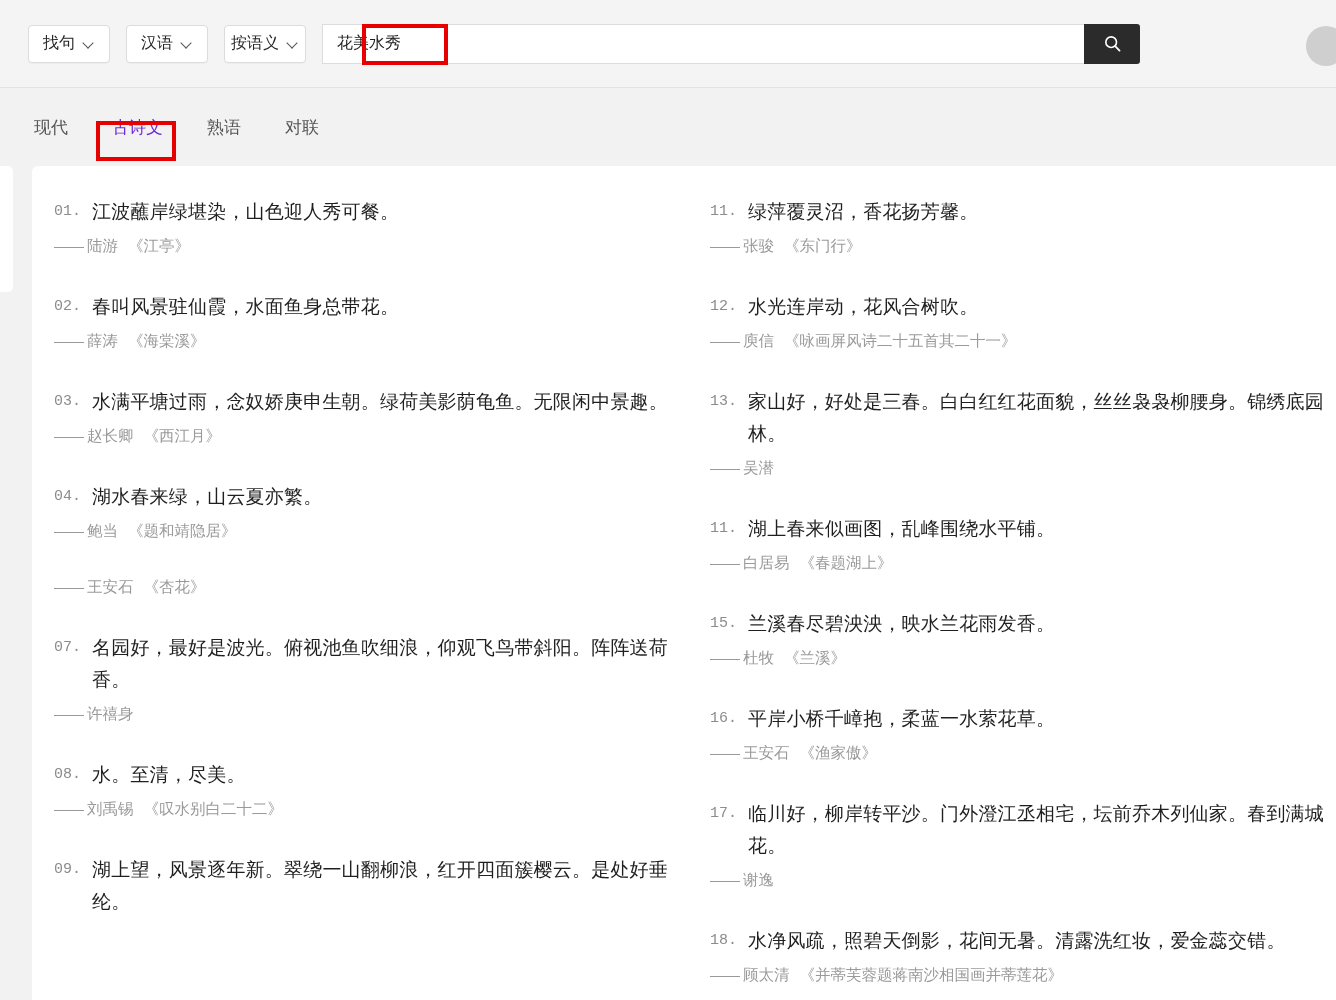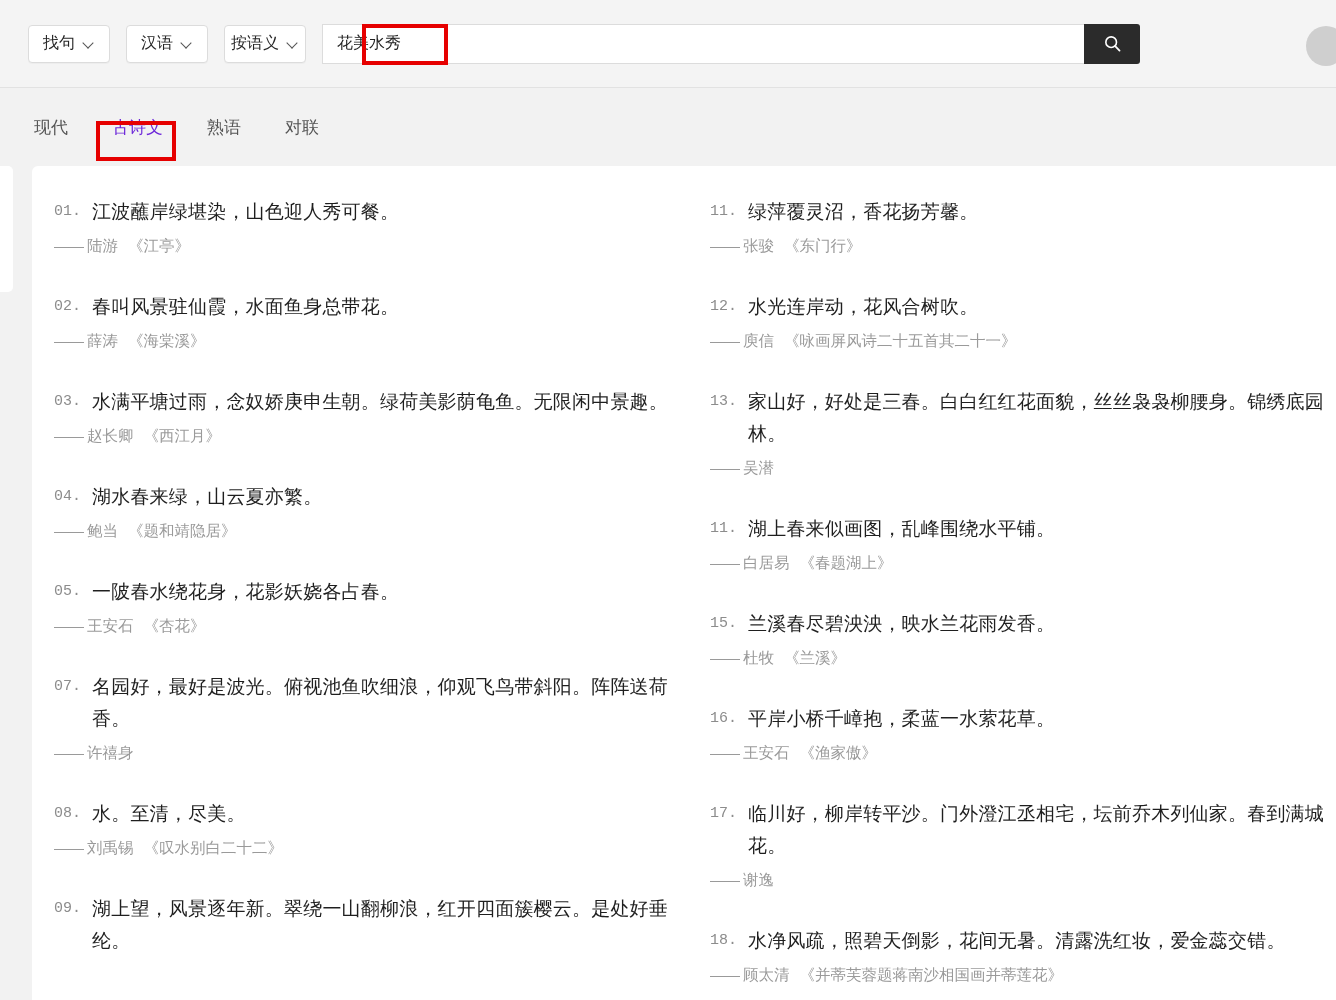--- a/index.html
+++ b/index.html
@@ -261,24 +261,20 @@
       <div class="entry">
         <div class="entry-line">
           <span class="idx">04.</span>
           <span class="sent">湖水春来绿，山云夏亦繁。</span>
         </div>
         <div class="attr">
           <span class="dash">——</span><span>鲍当</span><span class="work">《题和靖隐居》</span>
         </div>
       </div>
       <div class="entry">
-        <div class="entry-line">
-          <span class="idx">05.</span>
-          <span class="sent">一陂春水绕花身，花影妖娆各占春。</span>
-        </div>
         <div class="attr">
           <span class="dash">——</span><span>王安石</span><span class="work">《杏花》</span>
         </div>
       </div>
       <div class="entry">
         <div class="entry-line">
           <span class="idx">07.</span>
           <span class="sent">名园好，最好是波光。俯视池鱼吹细浪，仰观飞鸟带斜阳。阵阵送荷香。</span>
         </div>
         <div class="attr">

